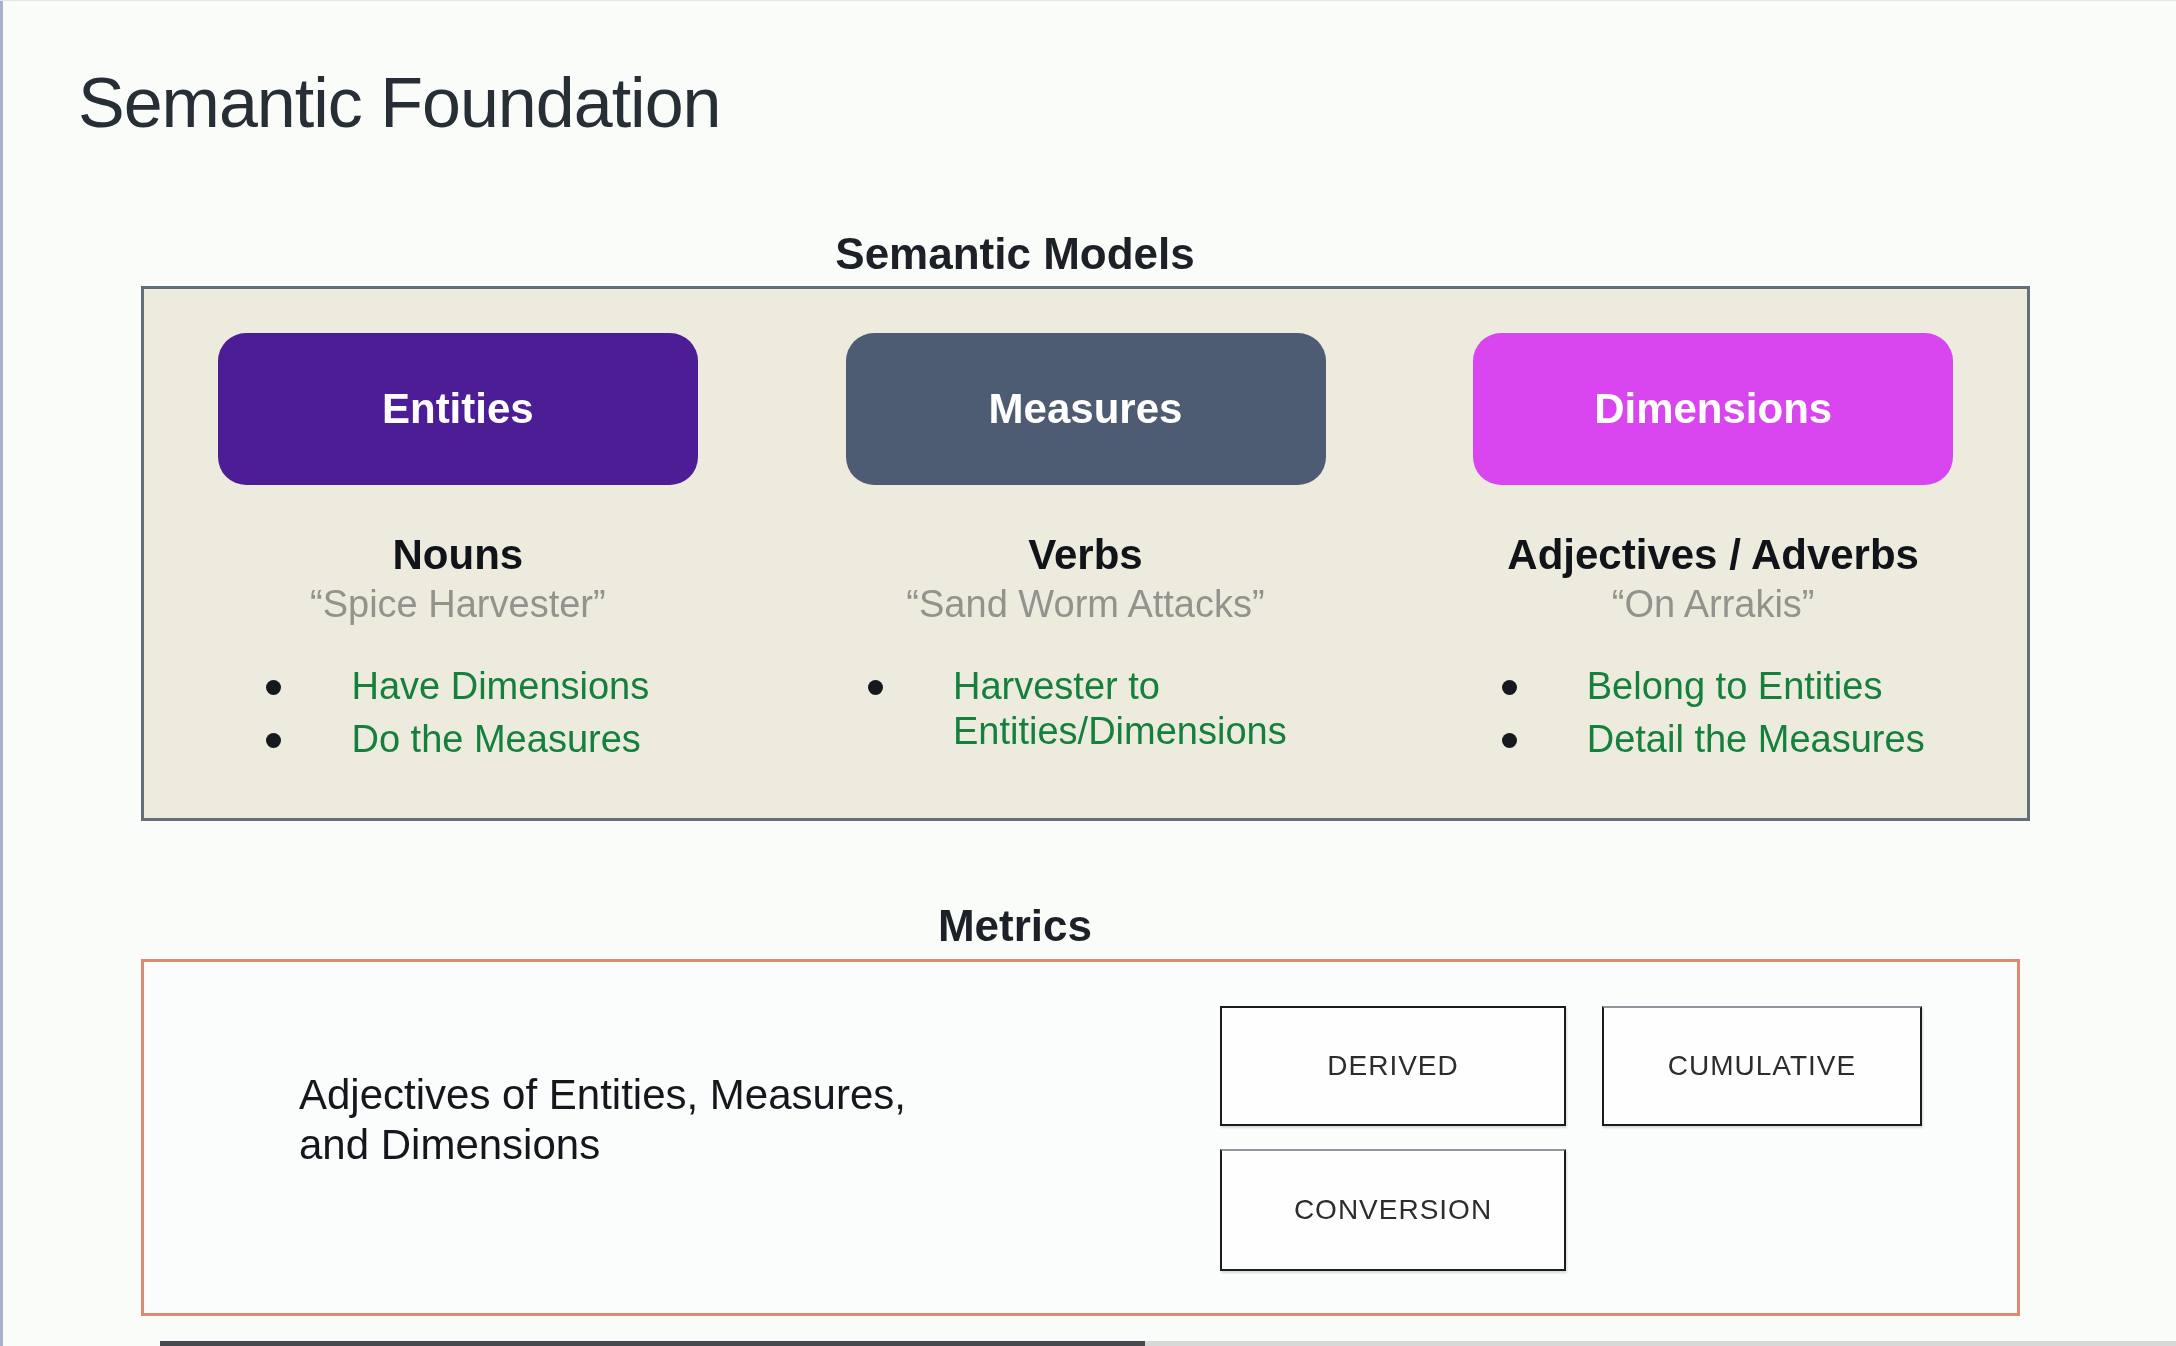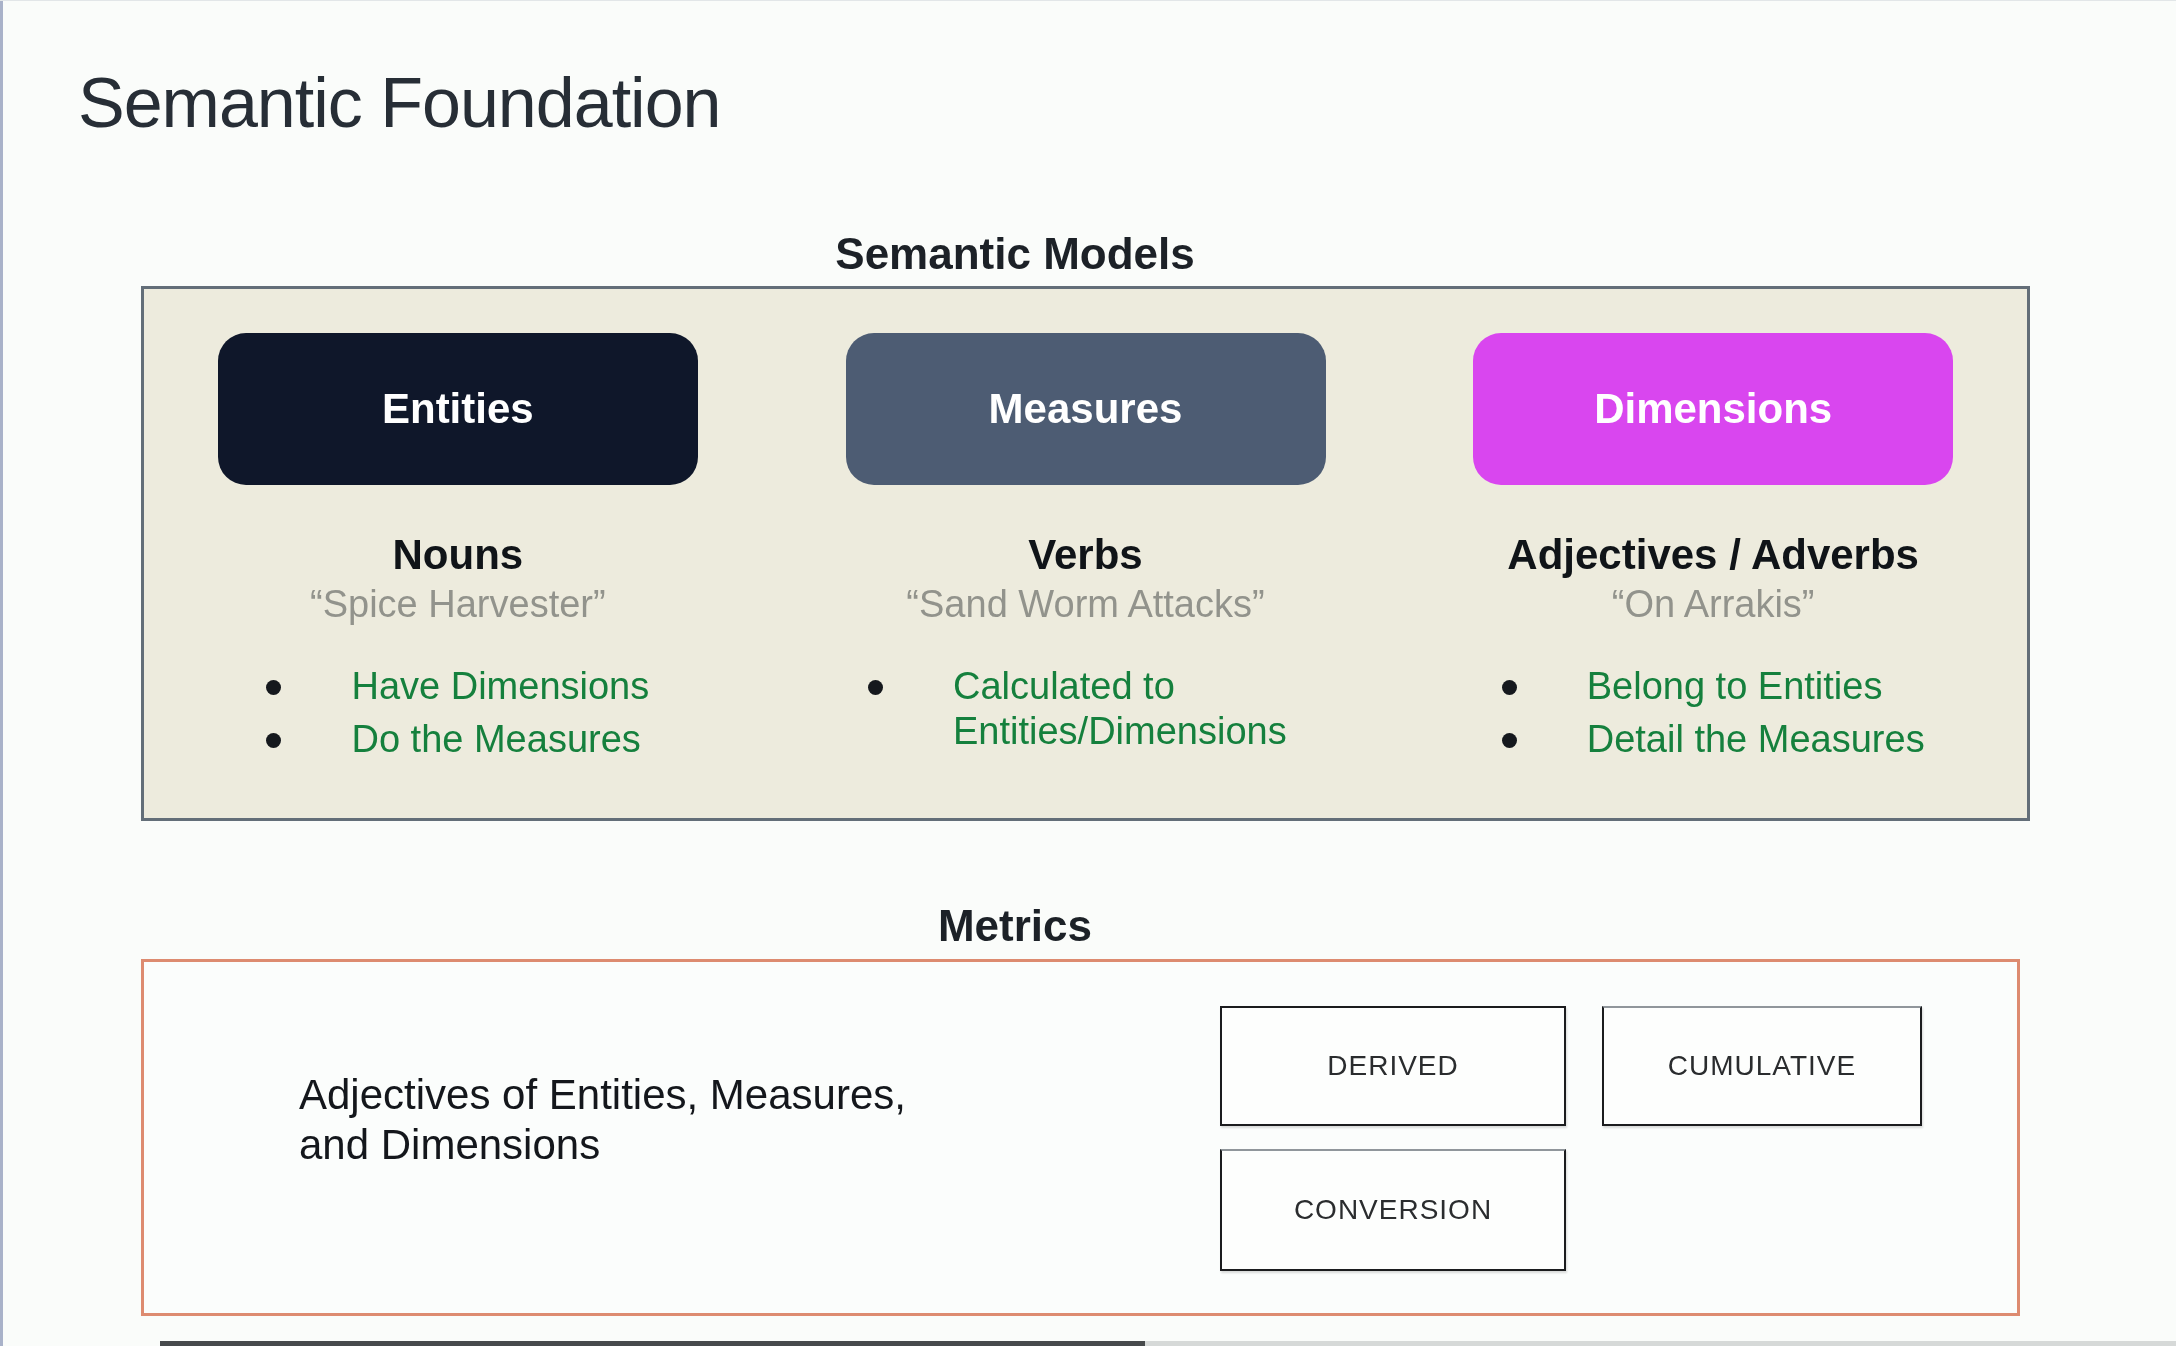--- a/index.html
+++ b/index.html
@@ -166,21 +166,21 @@
 <div class="slide">
   <div class="left-edge-line"></div>
 
   <h1 class="slide-title">Semantic Foundation</h1>
 
   <div class="section-heading heading-models">Semantic Models</div>
 
   <div class="models-box">
 
     <div class="model-col col-entities">
-      <div class="model-button" style="background-color: #0f172a;">Entities</div>
+      <div class="model-button" style="background-color: #4c1d95;">Entities</div>
       <div class="model-role">Nouns</div>
       <div class="model-example">“Spice Harvester”</div>
       <ul class="model-bullets">
         <li>
           <span class="bullet-dot"></span>
           <span class="bullet-text">Have Dimensions</span>
         </li>
         <li>
           <span class="bullet-dot"></span>
           <span class="bullet-text">Do the Measures</span>
@@ -188,21 +188,21 @@
       </ul>
     </div>
 
     <div class="model-col col-measures">
       <div class="model-button" style="background-color: rgb(77, 92, 115);">Measures</div>
       <div class="model-role">Verbs</div>
       <div class="model-example">“Sand Worm Attacks”</div>
       <ul class="model-bullets">
         <li>
           <span class="bullet-dot"></span>
-          <span class="bullet-text">Calculated to Entities/Dimensions</span>
+          <span class="bullet-text">Harvester to Entities/Dimensions</span>
         </li>
       </ul>
     </div>
 
     <div class="model-col col-dimensions">
       <div class="model-button" style="background-color: #d946ef;">Dimensions</div>
       <div class="model-role">Adjectives / Adverbs</div>
       <div class="model-example">“On Arrakis”</div>
       <ul class="model-bullets">
         <li>

